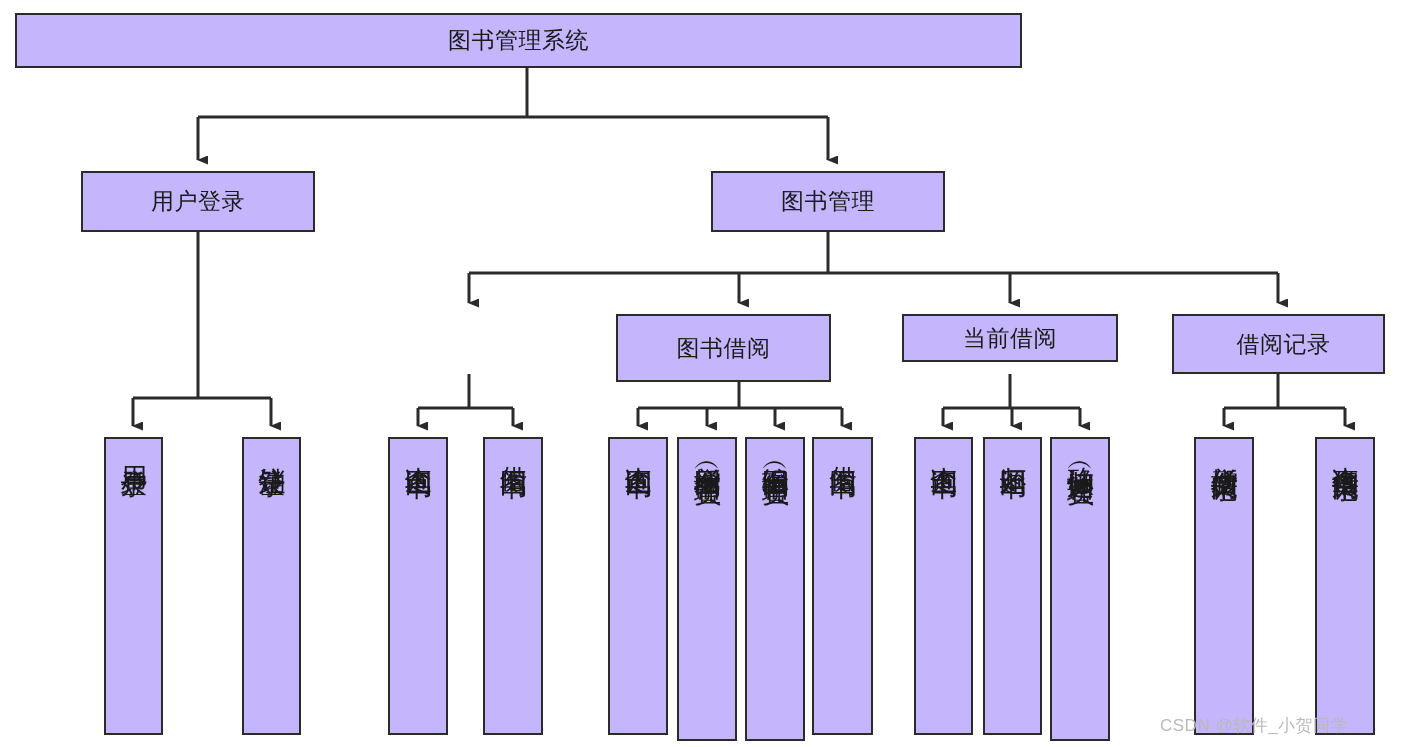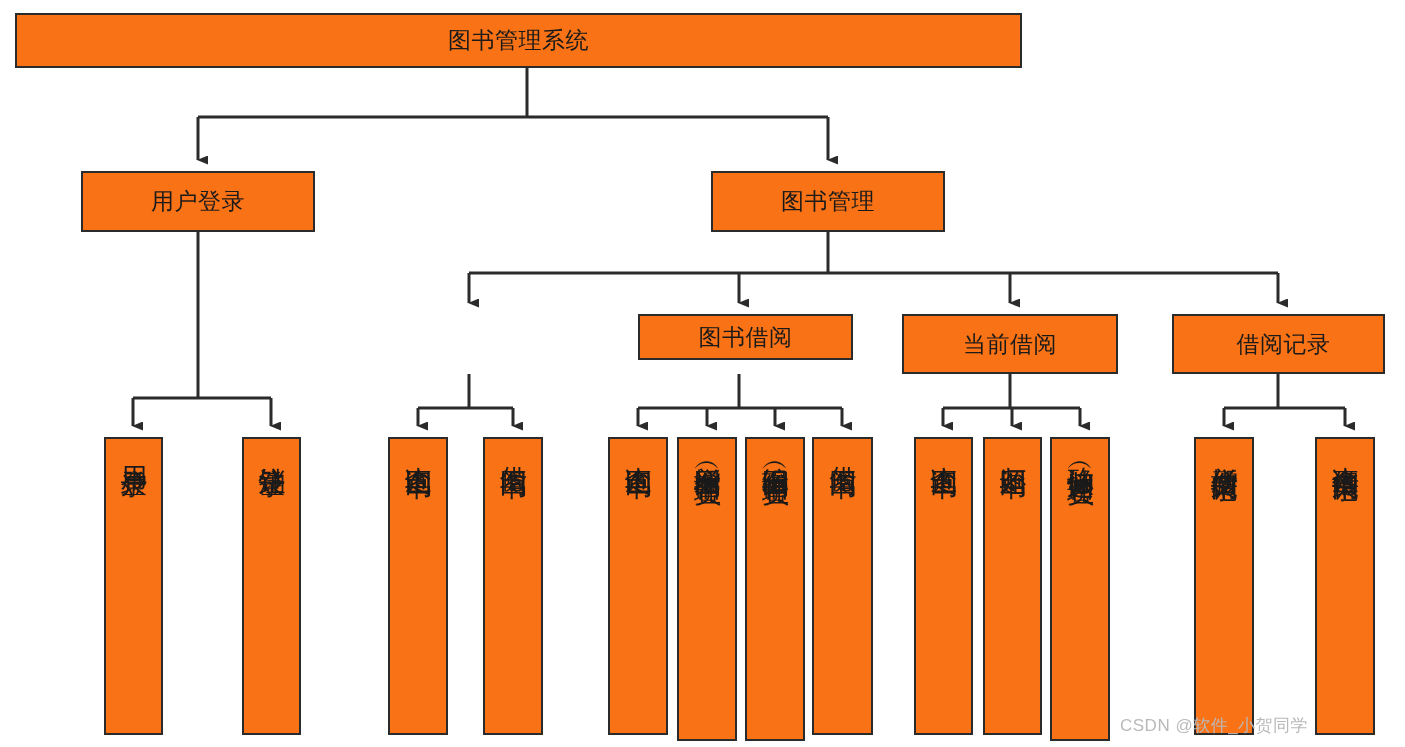--- a/index.html
+++ b/index.html
@@ -22,21 +22,21 @@
     left: 0;
     top: 0;
     width: 1405px;
     height: 747px;
     pointer-events: none;
   }
   .node {
     position: absolute;
     box-sizing: border-box;
     border: 2px solid #2b2b2b;
-    background: #f97316;
+    background: #c4b5fd;
     display: flex;
     align-items: center;
     justify-content: center;
     color: #1a1a1a;
   }
   .node .label {
     display: block;
     text-align: center;
     line-height: 1.08;
     letter-spacing: 0.5px;
@@ -51,21 +51,21 @@
   }
   .node.v .label {
     writing-mode: vertical-rl;
     text-orientation: upright;
     font-size: 27px;
     letter-spacing: 2px;
     line-height: 1;
   }
   #watermark {
     position: absolute;
-    left: 1120px;
+    left: 1160px;
     top: 714px;
     font-size: 17px;
     color: #b9b9b9;
     white-space: nowrap;
     letter-spacing: 0.5px;
   }
 </style>
 </head>
 <body>
 
@@ -125,24 +125,24 @@
     <span class="label">图书管理系统</span>
   </div>
 
   <div class="node h" style="left:81px; top:171px; width:234px; height:61px;">
     <span class="label">用户登录</span>
   </div>
   <div class="node h" style="left:711px; top:171px; width:234px; height:61px;">
     <span class="label">图书管理</span>
   </div>
 
-  <div class="node h" style="left:638px; top:314px; width:215px; height:46px;">
+  <div class="node h" style="left:616px; top:314px; width:215px; height:68px;">
     <span class="label">图书借阅</span>
   </div>
-  <div class="node h" style="left:902px; top:314px; width:216px; height:60px;">
+  <div class="node h" style="left:902px; top:314px; width:216px; height:48px;">
     <span class="label">当前借阅</span>
   </div>
   <div class="node h" style="left:1172px; top:314px; width:213px; height:60px;padding-left:10px;">
     <span class="label">借阅记录</span>
   </div>
 
   <div class="node v" style="left:104px; top:437px; width:59px; height:298px;">
     <span class="label">用户登录</span>
   </div>
   <div class="node v" style="left:242px; top:437px; width:59px; height:298px;">

